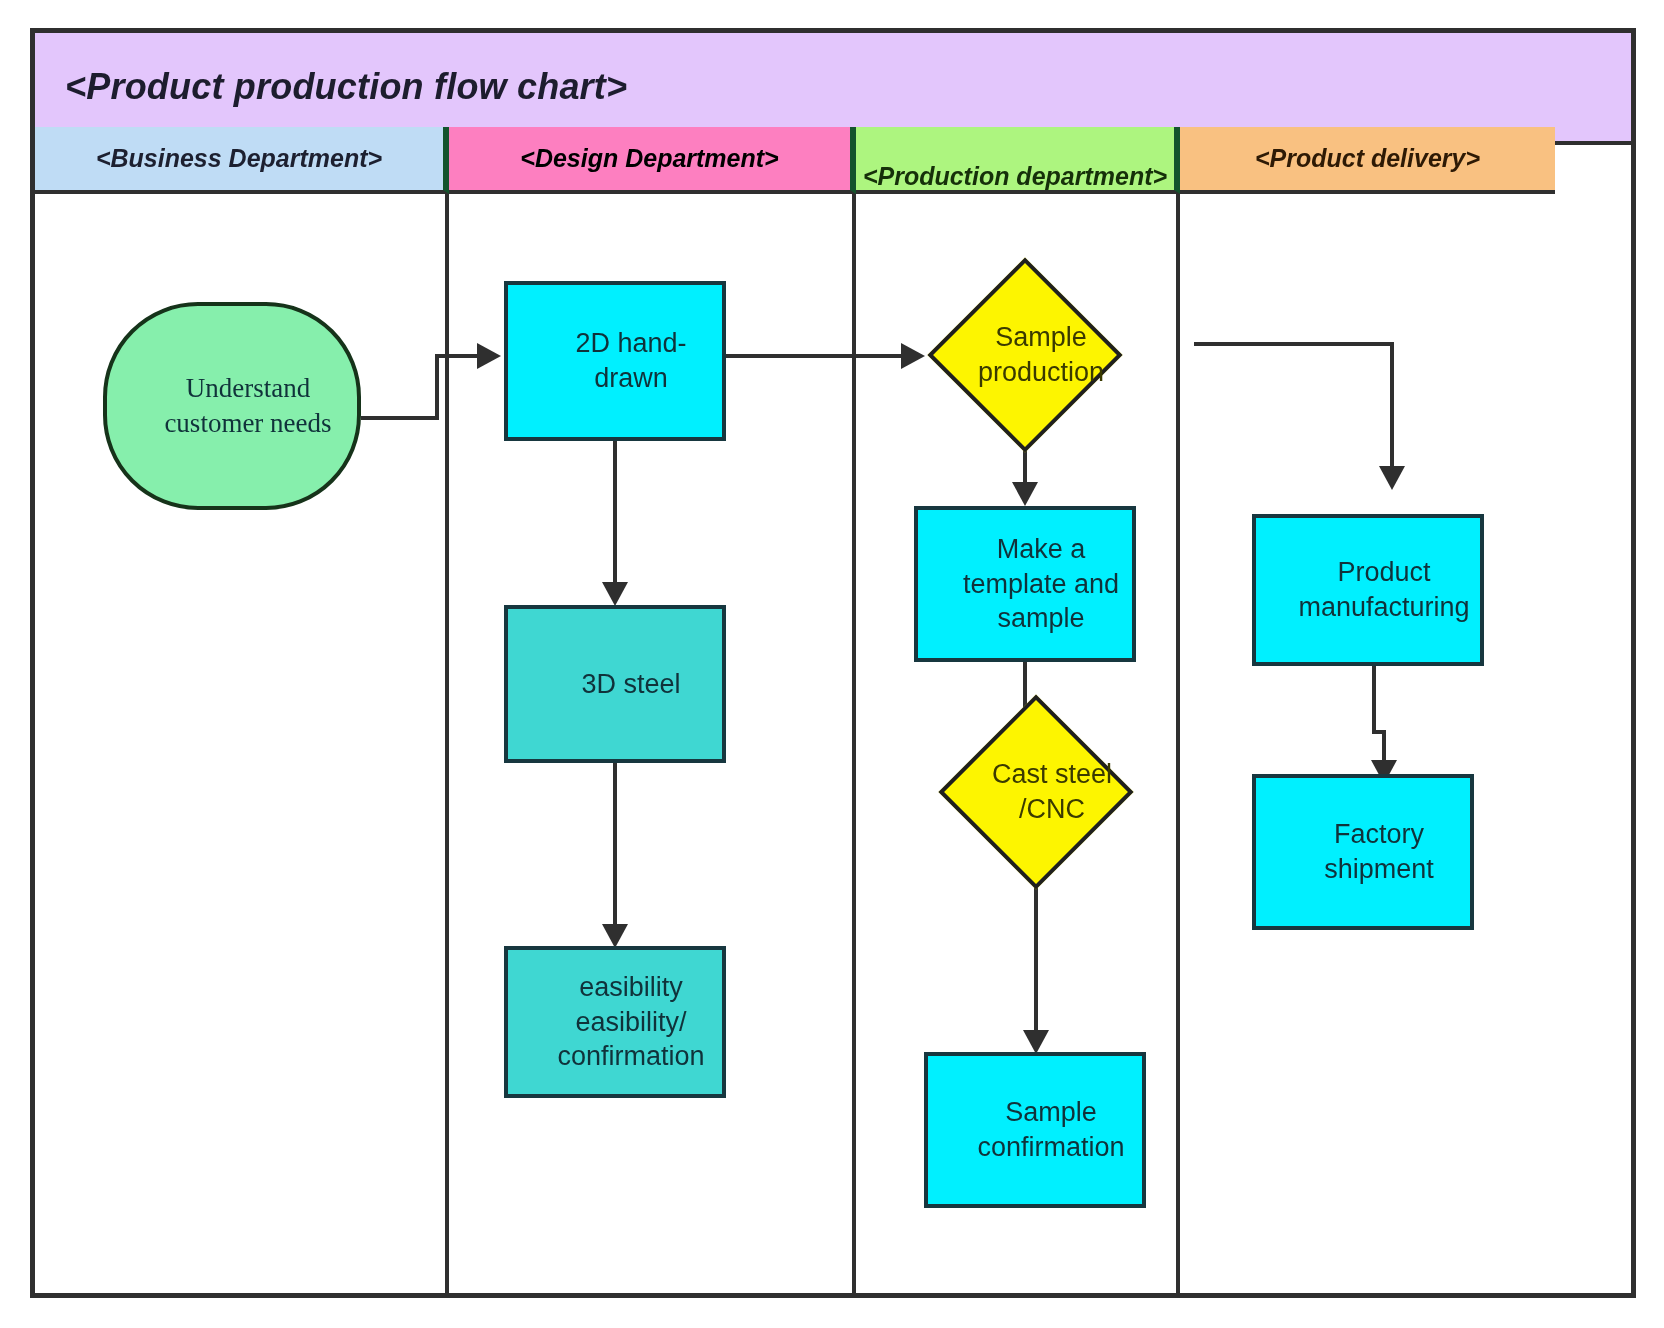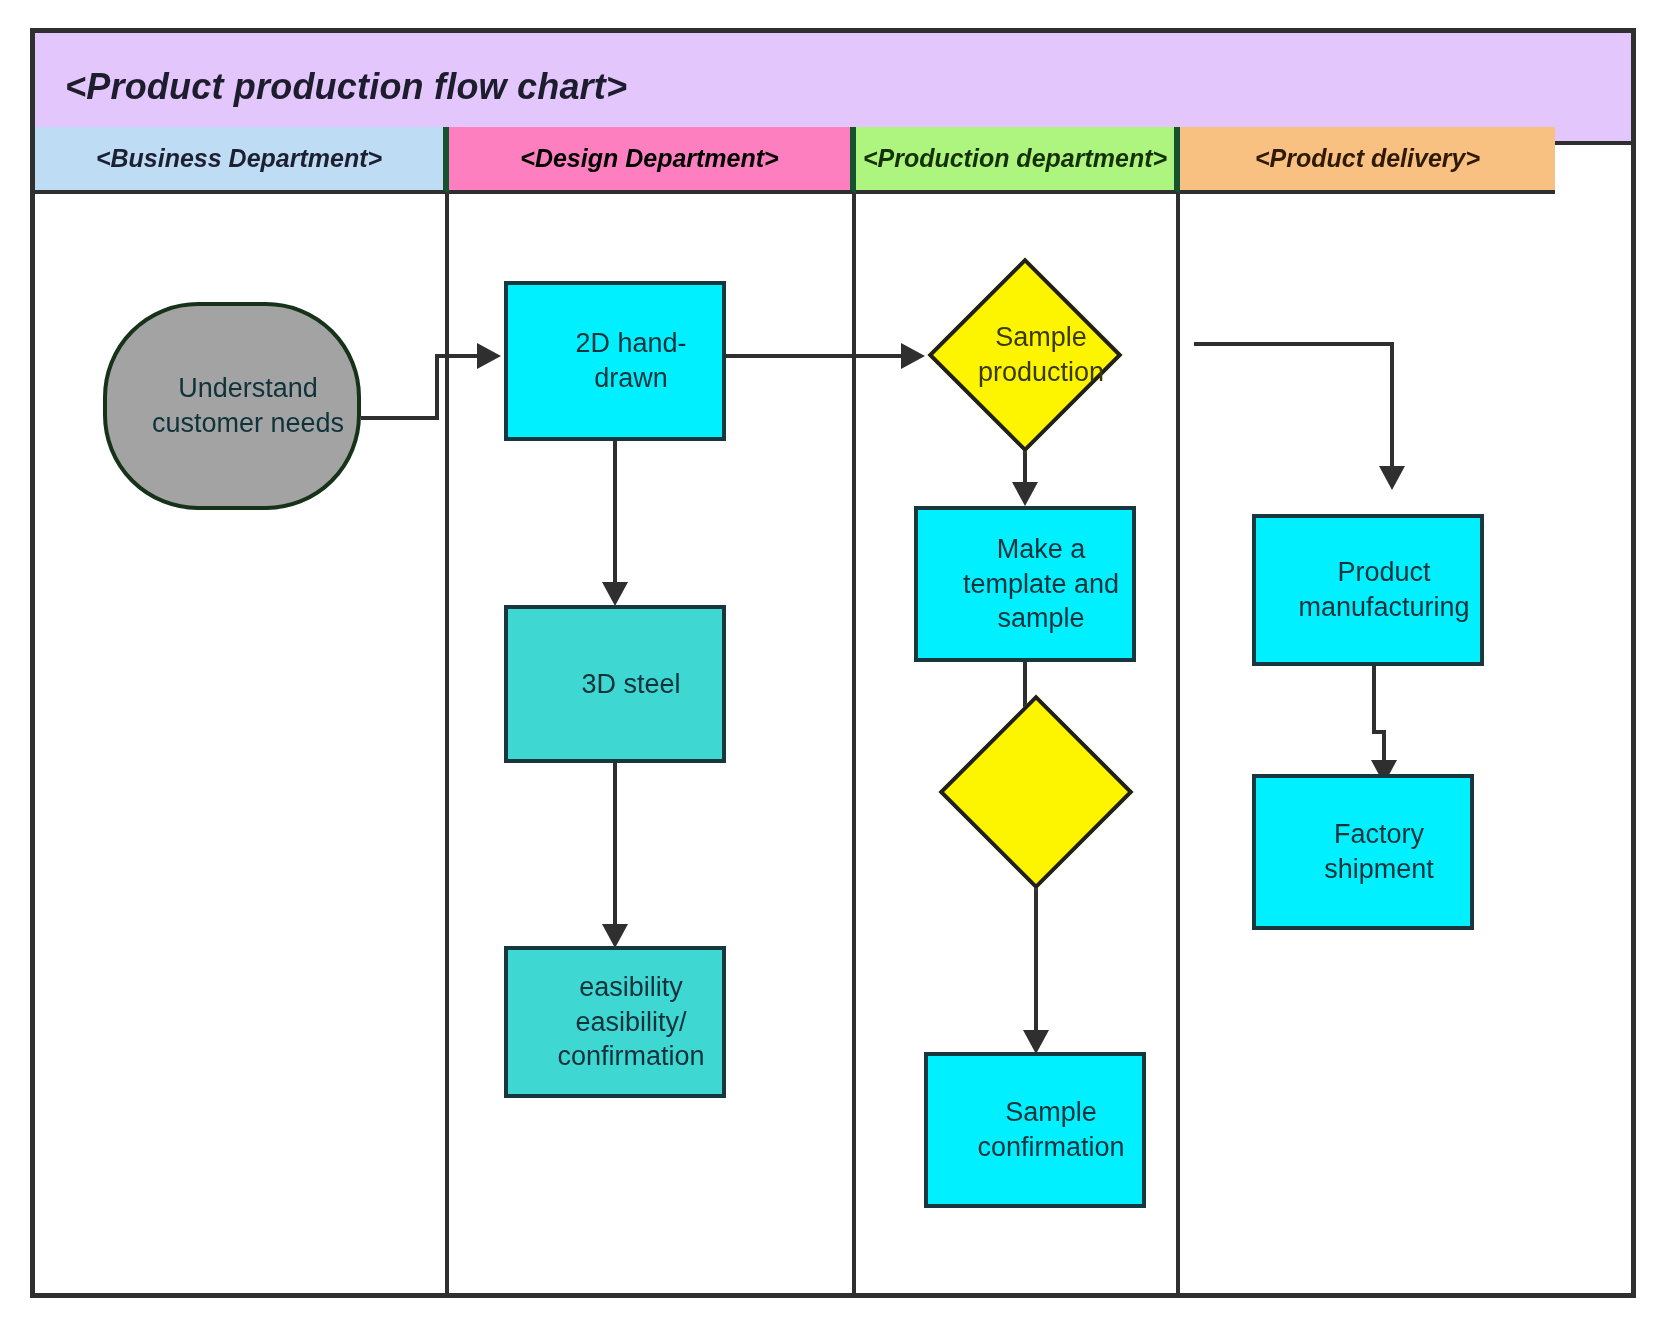--- a/index.html
+++ b/index.html
@@ -101,42 +101,42 @@
     box-sizing: border-box;
     border-right: 4px solid #2f2f2f;
     position: relative;
     background: #ffffff;
   }
   .lane-body:last-child { border-right: none; }
 
   
   .col-1 { width: 414px; }
   .col-2 { width: 407px; }
-  .col-3 { width: 324px; }
+  .col-3 { width: 324px; align-items: flex-end; }
   .col-4 { width: 375px; }
 
   
   .node {
     position: absolute;
     box-sizing: border-box;
     display: flex;
     align-items: center;
     justify-content: center;
     text-align: center;
     color: #10323a;
     font-size: 27px;
     line-height: 1.28;
     border: 4px solid #17373f;
     z-index: 4;
   }
   .node .node-label { display: block; width: 100%; padding-left: 32px; }
 
   .shape-rect      { background: #00f0ff; }
   .shape-rect-teal { background: #3fd7d2; }
-  .shape-stadium   { background: #a3a3a3; border-radius: 95px; border-color: #16331a; }
+  .shape-stadium   { background: #86efac; border-radius: 95px; border-color: #16331a; font-family: Liberation Serif, serif; }
 
   .shape-diamond {
     background: transparent;
     border: none;
   }
   .shape-diamond .dia-bg {
     position: absolute;
     left: 50%; top: 50%;
     width: 138px; height: 138px;
     margin-left: -69px; margin-top: -69px;
@@ -272,20 +272,24 @@
             <span>template and</span><br>
             <span>sample</span>
           </span>
         </div>
 
         <div class="conn conn-v" style="left:167px; top:468px; height:110px;"></div>
         <div class="arrow-down" style="left:156px; top:570px;"></div>
 
         <div class="node shape-diamond" style="left:82px; top:500px; width:196px; height:196px;">
           <div class="dia-bg"></div>
+          <span class="node-label">
+            <span>Cast steel</span><br>
+            <span>/CNC</span>
+          </span>
         </div>
 
         <div class="conn conn-v" style="left:178px; top:670px; height:172px;"></div>
         <div class="arrow-down" style="left:167px; top:836px;"></div>
 
         <div class="node shape-rect" style="left:68px; top:858px; width:222px; height:156px;">
           <span class="node-label">
             <span>Sample</span><br>
             <span>confirmation</span>
           </span>

